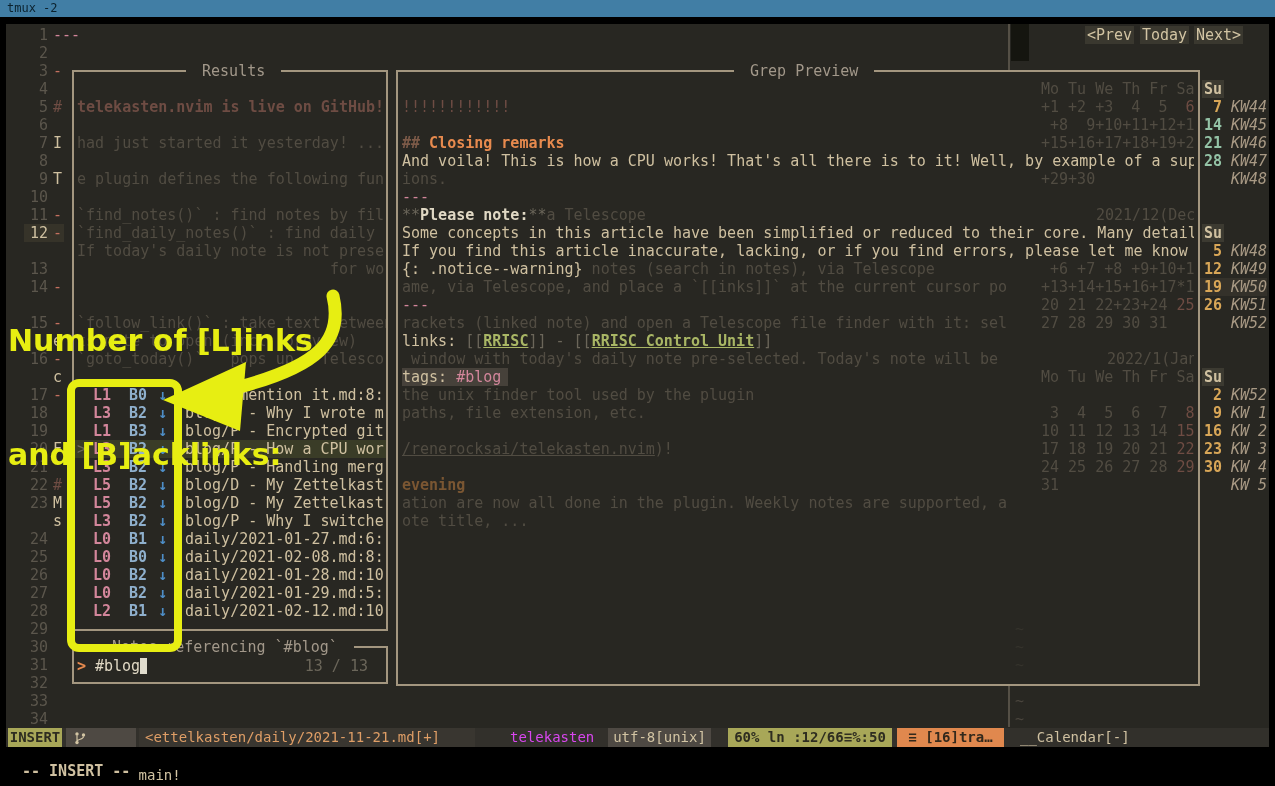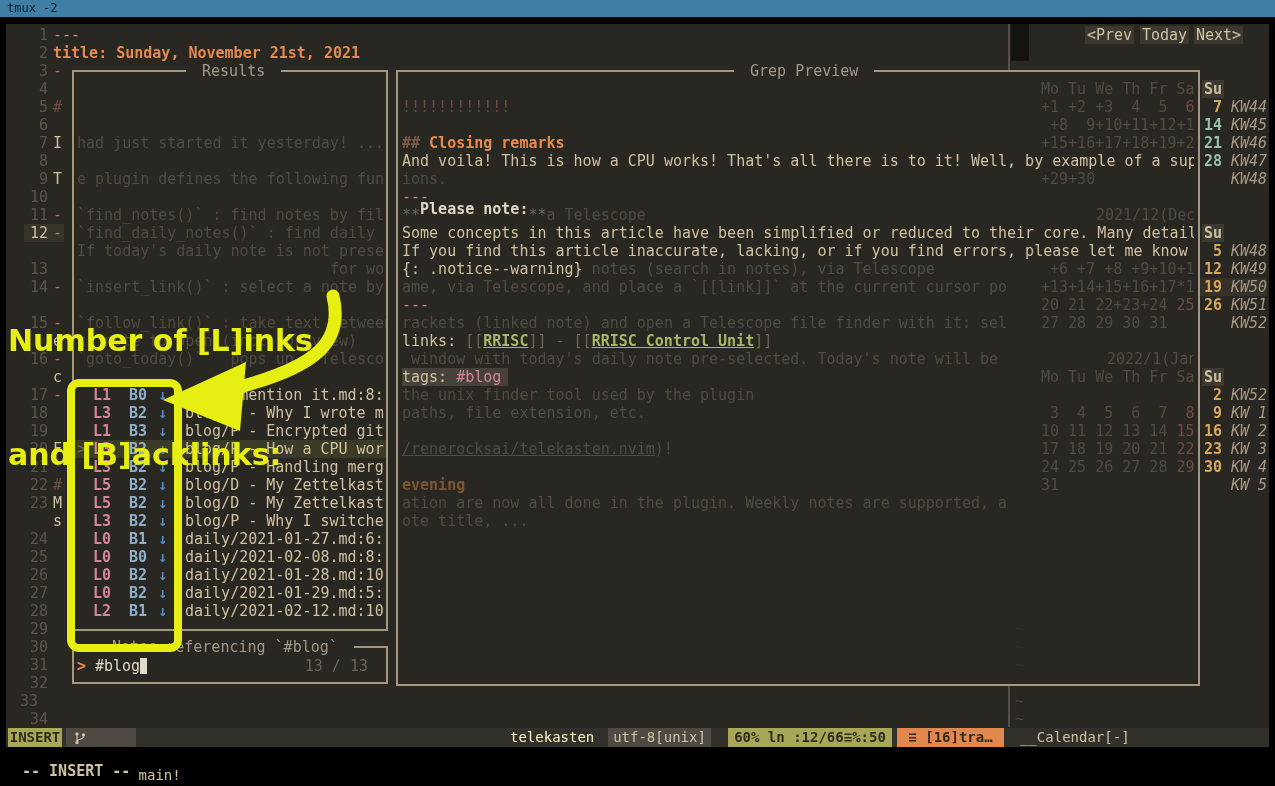--- a/index.html
+++ b/index.html
@@ -33,21 +33,21 @@
   .vsep-top{top:24px;height:46px;}
   .vsep-bottom{top:682px;height:45px;}
   .cal-scrollbar{position:absolute;left:1011px;top:24px;width:18px;height:37px;background:#15150f;z-index:2;}
   .cal-nav-chip{position:absolute;top:26px;height:18px;background:#3a382f;color:#d2c4a3;
       font:15px/18px "DejaVu Sans Mono",monospace;white-space:pre;z-index:3;}
   .statusline{position:absolute;left:6px;top:728px;width:1263px;height:19px;background:#32302b;z-index:4;}
   .sl-chip{position:absolute;top:0;height:19px;font:14px/19px "DejaVu Sans Mono",monospace;white-space:pre;text-align:center;}
   .sl-mode{left:2px;width:54px;background:#a8a758;color:#2e2d20;font-weight:bold;}
   .sl-branch{left:60px;width:70px;background:#4e4943;color:#d2c4a3;text-align:left;}
   .sl-file{left:133px;width:330px;background:#393630;color:#df9e66;text-align:left;padding-left:6px;}
-  .sl-plugin{left:504px;color:#fef9c3;text-align:right;}
+  .sl-plugin{left:504px;color:#d946ef;text-align:right;}
   .sl-enc{left:602px;width:103px;background:#4e4943;color:#d2c4a3;}
   .sl-progress{left:722px;width:164px;background:#a8a758;color:#2e2d20;font-weight:bold;}
   .sl-buffer{left:891px;width:107px;background:#e0884e;color:#33291c;font-weight:bold;}
   .sl-window{left:1014px;color:#cfc0a0;text-align:left;}
   .cmdline{position:absolute;left:10px;top:762px;font:15px/18px "DejaVu Sans Mono",monospace;font-weight:bold;color:#cfc0a0;z-index:4;white-space:pre;margin-left:12px;}
   .bottom-strip{position:absolute;left:0;top:782px;width:1275px;height:4px;background:#3f7fa6;}
   .ann-text{position:absolute;left:8px;top:246px;z-index:9;color:#e7ee12;
       font-family:"DejaVu Sans",sans-serif;font-weight:bold;font-size:30px;line-height:38px;white-space:pre;}
   .ann-box{position:absolute;left:67px;top:379px;width:99px;height:257px;border:8px solid #e7ee12;border-radius:12px;z-index:9;}
   .ann-arrow{position:absolute;left:0;top:0;z-index:9;}
@@ -95,53 +95,52 @@
       <span class="cell c-gutter" style="left: 20px; top: 494px; width: 28px; text-align: right;">23</span>
       <span class="cell c-gutter" style="left: 20px; top: 530px; width: 28px; text-align: right;">24</span>
       <span class="cell c-gutter" style="left: 20px; top: 548px; width: 28px; text-align: right;">25</span>
       <span class="cell c-gutter" style="left: 20px; top: 566px; width: 28px; text-align: right;">26</span>
       <span class="cell c-gutter" style="left: 20px; top: 584px; width: 28px; text-align: right;">27</span>
       <span class="cell c-gutter" style="left: 20px; top: 602px; width: 28px; text-align: right;">28</span>
       <span class="cell c-gutter" style="left: 20px; top: 620px; width: 28px; text-align: right;">29</span>
       <span class="cell c-gutter" style="left: 20px; top: 638px; width: 28px; text-align: right;">30</span>
       <span class="cell c-gutter" style="left: 20px; top: 656px; width: 28px; text-align: right;">31</span>
       <span class="cell c-gutter" style="left: 20px; top: 674px; width: 28px; text-align: right;">32</span>
-      <span class="cell c-gutter" style="left: 20px; top: 692px; width: 28px; ">33</span>
+      <span class="cell c-gutter" style="left: 20px; top: 692px; width: 28px; text-align: right;">33</span>
       <span class="cell c-gutter" style="left: 20px; top: 710px; width: 28px; text-align: right;">34</span>
       <span class="cell c-dimred" style="left: 53px; top: 98px;">#</span>
       <span class="cell c-fg" style="left: 53px; top: 134px;">I</span>
       <span class="cell c-fg" style="left: 53px; top: 170px;">T</span>
       <span class="cell c-dullred" style="left: 53px; top: 206px;">-</span>
       <span class="cell c-dullred" style="left: 53px; top: 224px;">-</span>
       <span class="cell c-dullred" style="left: 53px; top: 278px;">-</span>
       <span class="cell c-dullred" style="left: 53px; top: 314px;">-</span>
       <span class="cell c-fg" style="left: 53px; top: 332px;">e</span>
       <span class="cell c-dullred" style="left: 53px; top: 350px;">-</span>
       <span class="cell c-fg" style="left: 53px; top: 368px;">c</span>
       <span class="cell c-dullred" style="left: 53px; top: 386px;">-</span>
       <span class="cell c-fg" style="left: 53px; top: 440px;">F</span>
       <span class="cell c-dimred" style="left: 53px; top: 476px;">#</span>
       <span class="cell c-fg" style="left: 53px; top: 494px;">M</span>
       <span class="cell c-fg" style="left: 53px; top: 512px;">s</span>
       <span class="cell c-pink" style="left: 53px; top: 26px;">---</span>
-      <span class="cell c-orange b" style="left: 53px; top: 44px;">title: Sunday, November 21st, 2021</span>
       <span class="cell c-dullred" style="left: 53px; top: 62px;">-</span>
     </div>
 
   <div class="win win-results">
     <span class="win-title t-results"> Results </span>
   </div>
   <div id="results-clip">
+      <span class="cell c-dimred b" style="left: 3px; top: 27px;">telekasten.nvim is live on GitHub!</span>
       <span class="cell c-dim" style="left: 3px; top: 63px;">had just started it yesterday! ...</span>
       <span class="cell c-dim" style="left: 3px; top: 99px;">e plugin defines the following fun</span>
       <span class="cell c-dim" style="left: 3px; top: 135px;">`find_notes()` : find notes by fil</span>
       <span class="cell c-dim" style="left: 3px; top: 153px;">`find_daily_notes()` : find daily</span>
       <span class="cell c-dim" style="left: 3px; top: 171px;">If today's daily note is not prese</span>
       <span class="cell c-dim" style="left: 256px; top: 189px;">for wo</span>
-      <span class="cell c-dim" style="left: 3px; top: 207px;">`insert_link()` : select a note by</span>
       <span class="cell c-dim" style="left: 3px; top: 243px;">`follow_link()` : take text between</span>
       <span class="cell c-dim" style="left: 3px; top: 261px;">ts note to open (incl. preview)</span>
       <span class="cell c-dim" style="left: 3px; top: 279px;">`goto_today()`   pops up a Telesco</span>
       <div class="result-row" style="top: 315px;">
         <span class="cell c-pink b" style="left: 19px; top: 0px;">L1</span>
         <span class="cell c-blue b" style="left: 55px; top: 0px;">B0</span>
         <span class="cell c-arrowicon b" style="left: 84px; top: 0px;">↓</span>
         <span class="cell c-fg" style="left: 111px; top: 0px;">    i mention it.md:8:</span>
       </div>
       <div class="result-row" style="top: 333px;">
@@ -231,28 +230,28 @@
     <span class="win-title t-preview"> Grep Preview </span>
   </div>
   <div id="preview-clip">
       <span class="cell c-dimred" style="left: 4px; top: 26px;">!!!!!!!!!!!!</span>
       <span class="cell c-dimheader b" style="left: 4px; top: 62px;">## </span>
       <span class="cell c-orange b" style="left: 31.09px; top: 62px;">Closing remarks</span>
       <span class="cell c-fg" style="left: 4px; top: 80px;">And voila! This is how a CPU works! That's all there is to it! Well, by example of a sup</span>
       <span class="cell c-dim" style="left: 4px; top: 98px;">ions.</span>
       <span class="cell c-pink" style="left: 4px; top: 116px;">---</span>
       <span class="cell c-dim2" style="left: 4px; top: 134px;">**</span>
-      <span class="cell c-white b" style="left: 22.06px; top: 128px;">Please note:</span>
+      <span class="cell c-white b" style="left: 22.06px; top: 134px;">Please note:</span>
       <span class="cell c-dim2" style="left: 130.42px; top: 134px;">**</span>
       <span class="cell c-dim" style="left: 148.48px; top: 134px;">a Telescope</span>
       <span class="cell c-fg" style="left: 4px; top: 152px;">Some concepts in this article have been simplified or reduced to their core. Many detail</span>
       <span class="cell c-fg" style="left: 4px; top: 170px;">If you find this article inaccurate, lacking, or if you find errors, please let me know</span>
       <span class="cell c-fg" style="left: 4px; top: 188px;">{: .notice--warning}</span>
       <span class="cell c-dim" style="left: 184.6px; top: 188px;"> notes (search in notes), via Telescope</span>
-      <span class="cell c-dim" style="left: 4px; top: 206px;">ame, via Telescope, and place a `[[link]]` at the current cursor po</span>
+      <span class="cell c-dim" style="left: 4px; top: 206px;">ame, via Telescope, and place a `[[inks]]` at the current cursor po</span>
       <span class="cell c-pink" style="left: 4px; top: 224px;">---</span>
       <span class="cell c-dim" style="left: 4px; top: 242px;">rackets (linked note) and open a Telescope file finder with it: sel</span>
       <span class="cell c-fg" style="left: 4px; top: 260px;">links: </span>
       <span class="cell c-dim2" style="left: 67.21px; top: 260px;">[[</span>
       <span class="cell c-green b u" style="left: 85.27px; top: 260px;">RRISC</span>
       <span class="cell c-dim2" style="left: 130.42px; top: 260px;">]] - [[</span>
       <span class="cell c-green b u" style="left: 193.63px; top: 260px;">RRISC Control Unit</span>
       <span class="cell c-dim2" style="left: 356.17px; top: 260px;">]]</span>
       <span class="cell c-dim" style="left: 4px; top: 278px;"> window with today's daily note pre-selected. Today's note will be</span>
       <div style="position: absolute; left: 4px; top: 296px; width: 106px; height: 18px; background: rgb(70, 65, 58);"></div>
@@ -340,20 +339,21 @@
     <span class="sl-chip sl-mode">INSERT</span>
     <span class="sl-chip sl-branch">
       <svg class="branch-icon" width="12" height="14" viewBox="0 0 12 14">
         <circle cx="3" cy="3" r="1.7" fill="#d2c4a3"></circle>
           <circle cx="3" cy="11.5" r="1.7" fill="#d2c4a3"></circle>
         <circle cx="9.5" cy="4" r="1.7" fill="#d2c4a3"></circle>
         <path d="M3 4.5v5.5 M9.5 5.5c0 2.5-4 2.5-6 4" stroke="#d2c4a3" stroke-width="1.2" fill="none"></path>
       </svg>
       <span style="margin-left:22px">main!</span>
     </span>
+    <span class="sl-chip sl-file">&lt;ettelkasten/daily/2021-11-21.md[+]</span>
     <span class="sl-chip sl-plugin">telekasten</span>
     <span class="sl-chip sl-enc">utf-8[unix]</span>
     <span class="sl-chip sl-progress">60% ln :12/66≡%:50</span>
     <span class="sl-chip sl-buffer">≡ [16]tra…</span>
     <span class="sl-chip sl-window">__Calendar[-]</span>
   </div>
 
   <div class="cmdline">-- INSERT --</div>
   <div class="bottom-strip"></div>
 

